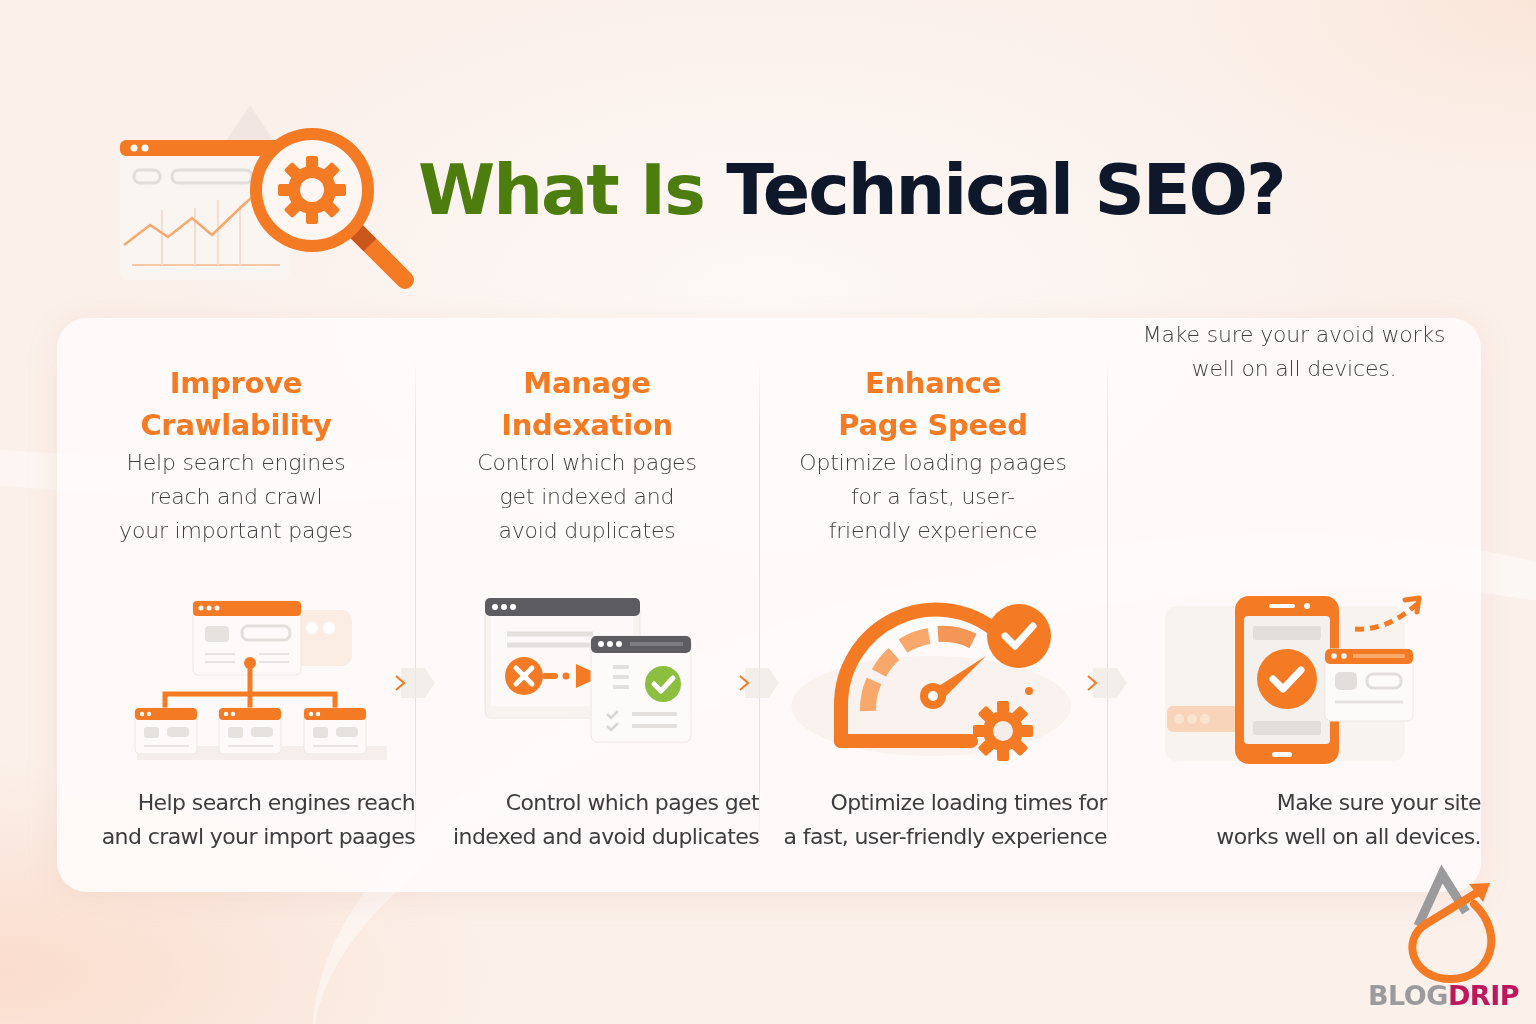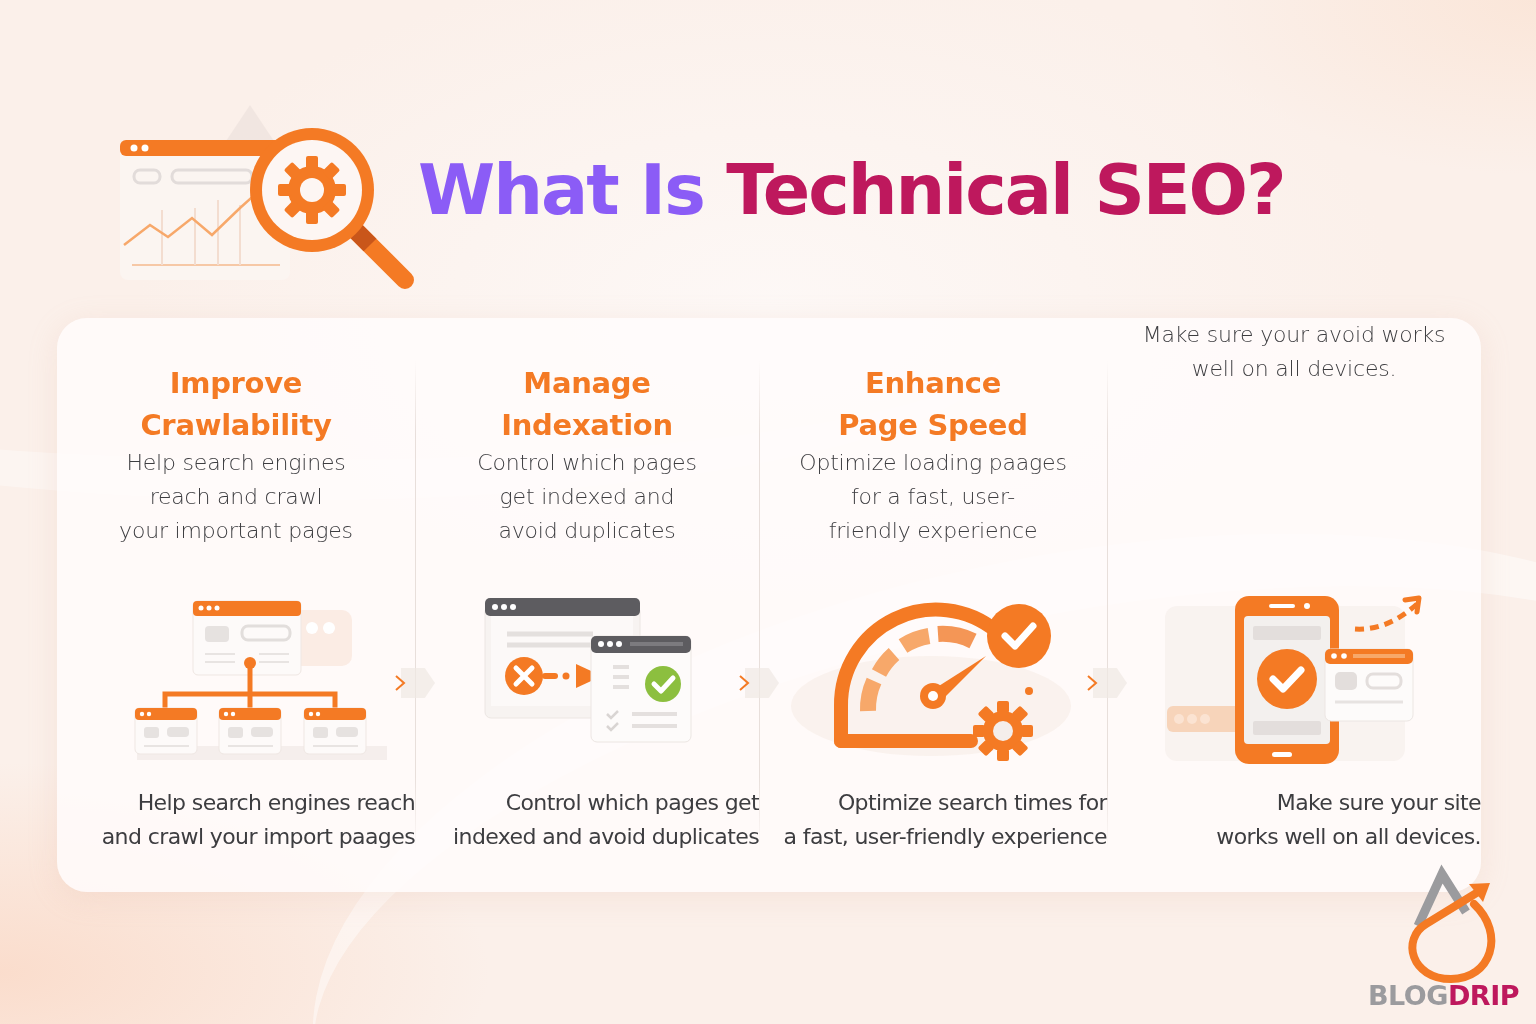--- a/index.html
+++ b/index.html
@@ -30,22 +30,22 @@
   }
 
   
   .header-illustration { position: absolute; left: 100px; top: 100px; width: 330px; height: 190px; }
   .page-title {
     position: absolute; left: 418px; top: 142px;
     font-family: "DejaVu Sans", sans-serif;
     font-weight: bold; font-size: 70px; letter-spacing: -2px;
     line-height: 96px; white-space: nowrap;
   }
-  .title-dark { color: #8b5cf6; }
-  .title-accent { color: #be185d; }
+  .title-dark { color: #4d7c0f; }
+  .title-accent { color: #0f172a; }
 
   
   .card {
     position: absolute; left: 57px; top: 318px; width: 1424px; height: 574px;
     background: rgba(255,252,251,0.85);
     border-radius: 30px;
     box-shadow: 0 6px 30px rgba(220,170,150,0.18);
   }
   .col {
     position: absolute; top: 0; height: 574px;
@@ -289,21 +289,21 @@
           <rect x="18" y="-6" width="12" height="12" rx="2"></rect>
         <g transform="rotate(45)">
           <rect x="-6" y="-30" width="12" height="12" rx="2"></rect>
             <rect x="-6" y="18" width="12" height="12" rx="2"></rect>
           <rect x="-30" y="-6" width="12" height="12" rx="2"></rect>
             <rect x="18" y="-6" width="12" height="12" rx="2"></rect>
         </g>
         <circle r="10" fill="#f4eeeb"></circle>
       </g>
     </svg>
-    <div class="col-foot">Optimize search times for
+    <div class="col-foot">Optimize loading times for
 a fast, user-friendly experience</div>
   </div>
 
   <div class="divider" style="left:1050px;"></div>
   <div class="chev" style="left:1028px;top:350px;">
     <svg width="14" height="18" viewBox="0 0 14 18">
         <polyline points="3,2 11,9 3,16" fill="none" stroke="#f47a24" stroke-width="2"></polyline>
       </svg>
   </div>
 

